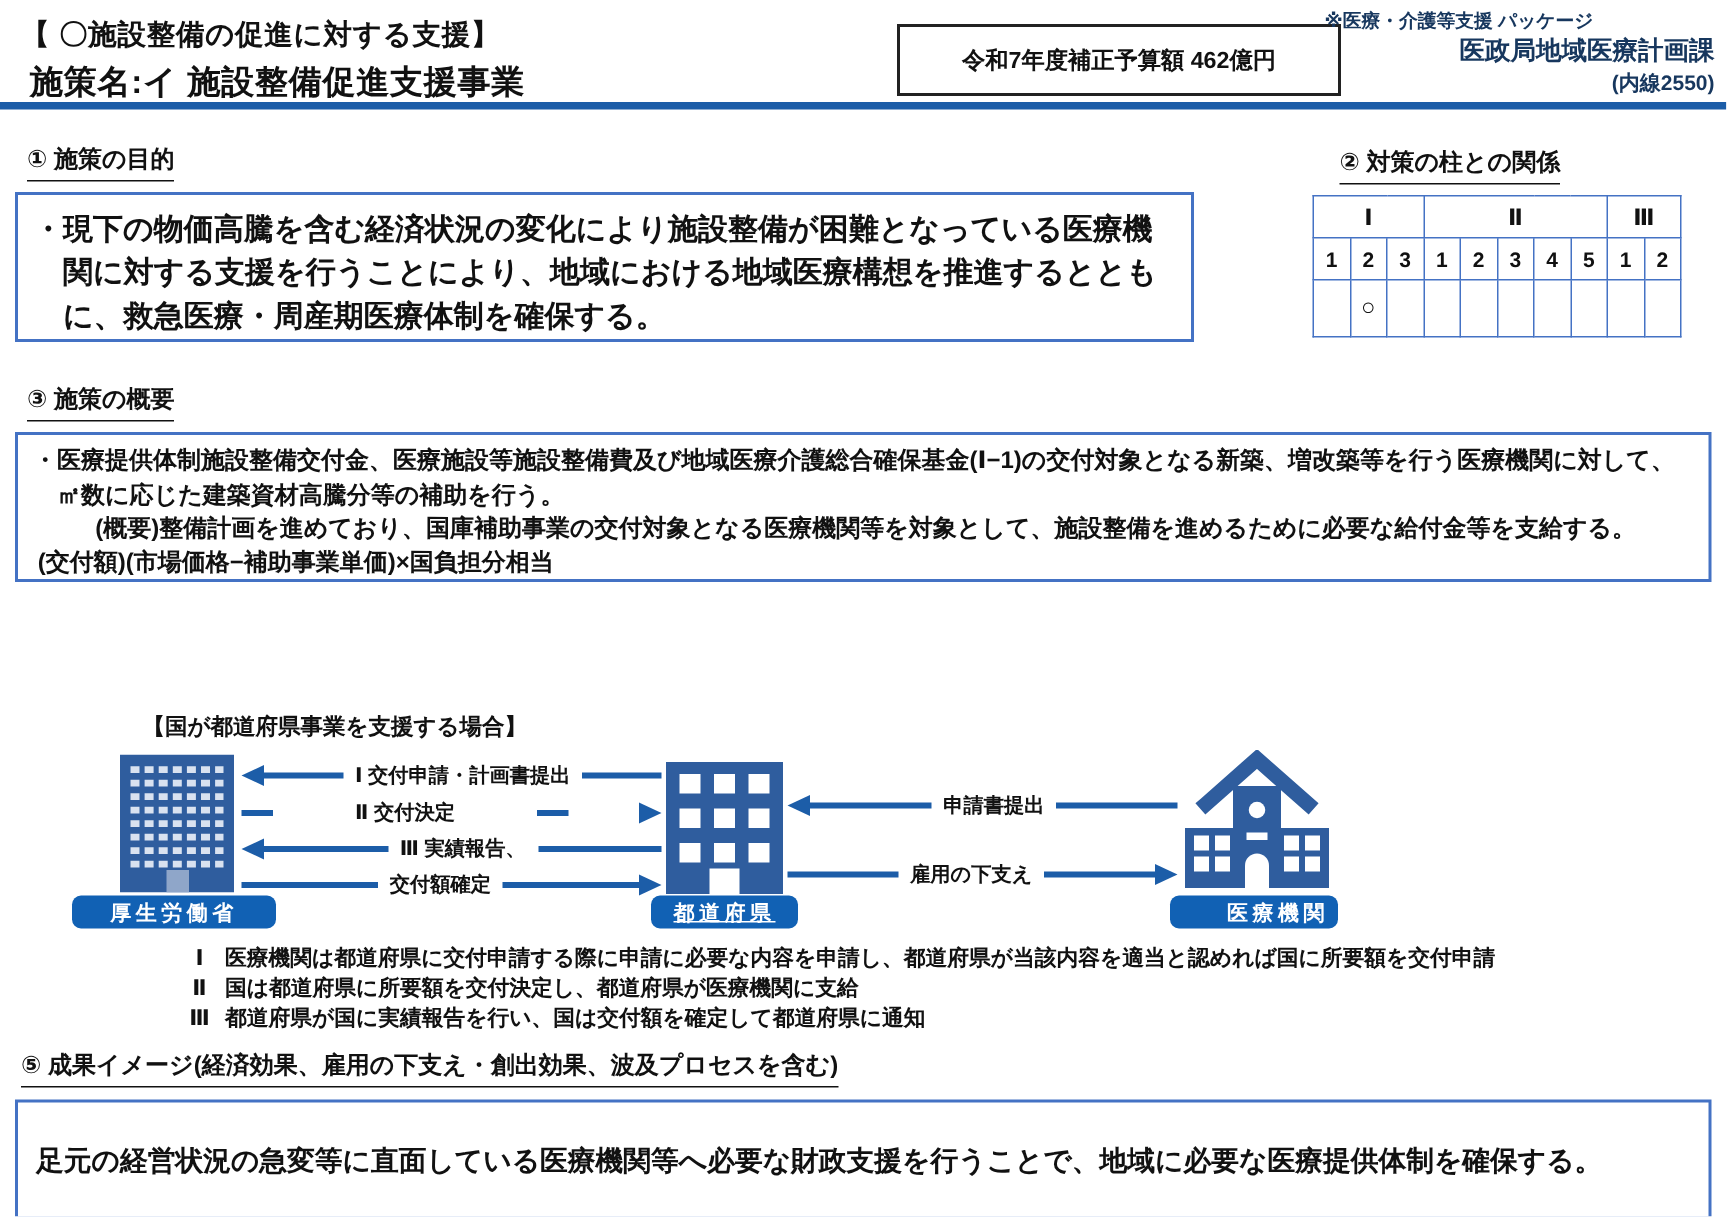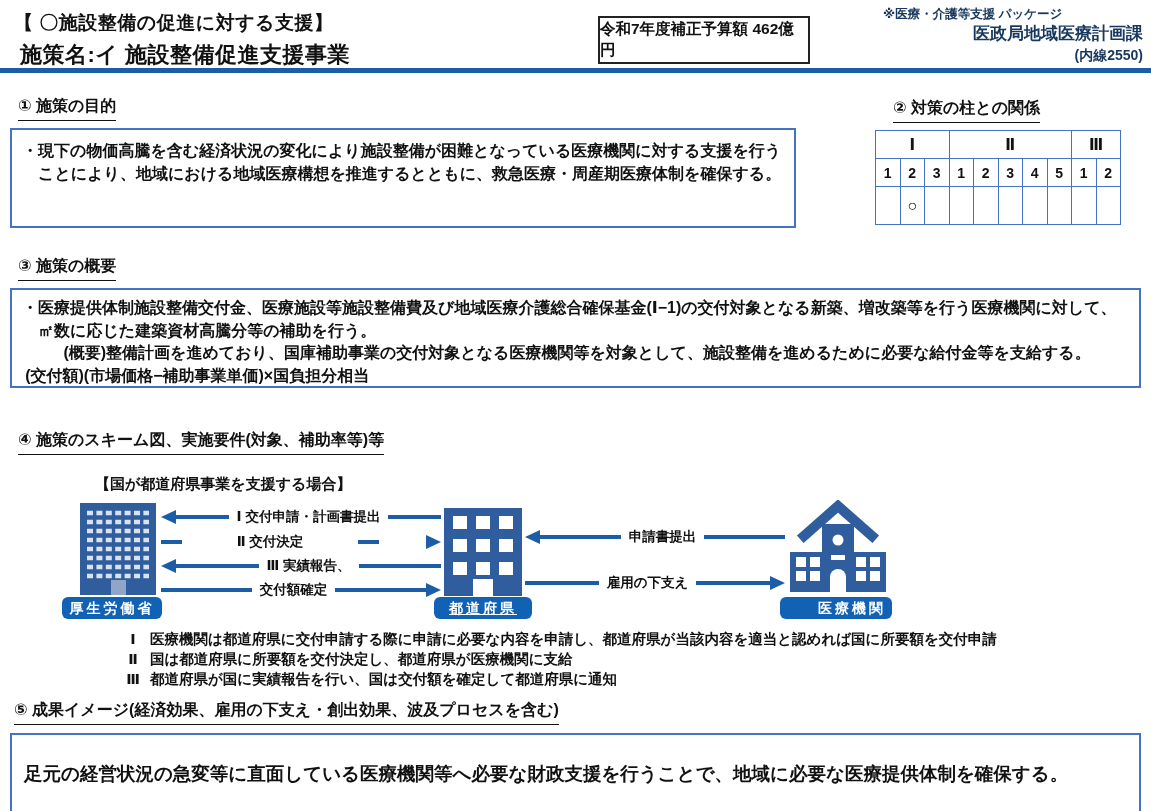--- a/index.html
+++ b/index.html
@@ -12,33 +12,33 @@
   }
   *{margin:0;padding:0;box-sizing:border-box;}
   html,body{background:#fff;}
   body{font-family:"Liberation Sans","DejaVu Sans",sans-serif;color:#111;}
   #page{position:relative;width:1151px;height:811px;background:#fff;overflow:hidden;}
 
   .cat-title{position:absolute;left:14px;top:10px;font-size:19px;font-weight:bold;letter-spacing:.5px;}
   .policy-name{position:absolute;left:20px;top:40px;font-size:22px;font-weight:bold;letter-spacing:.5px;}
   .top-rule{position:absolute;left:0;top:68px;width:1151px;height:5px;background:var(--rule);}
 
-  .budget-box{position:absolute;left:598px;top:16px;width:212px;height:48px;border:2px solid #222;
+  .budget-box{position:absolute;left:598px;top:16px;width:296px;height:48px;border:2px solid #222;
     display:flex;align-items:center;justify-content:center;font-size:15.5px;font-weight:bold;}
 
   .hdr-right{position:absolute;right:8px;top:6px;width:260px;text-align:right;color:var(--navy);line-height:1.35;}
   .hdr-right .pkg{font-size:12.5px;font-weight:bold;text-align:left;}
   .hdr-right .dept{font-size:17px;font-weight:bold;}
   .hdr-right .ext{font-size:14px;font-weight:bold;}
 
   .sec-head{position:absolute;font-size:16px;font-weight:bold;}
   .sec-head > span{display:inline-block;border-bottom:1.5px solid #111;padding-bottom:3px;}
 
   .blue-box{position:absolute;border:2px solid var(--border);background:#fff;}
-  .box1{left:10px;top:128px;width:786px;height:100px;padding:9px 10px;font-size:16px;font-weight:bold;line-height:1.45;}
+  .box1{left:10px;top:128px;width:786px;height:100px;padding:9px 10px;font-size:20px;font-weight:bold;line-height:1.45;}
   .hang{padding-left:1em;text-indent:-1em;}
 
   
   .pillar-table{position:absolute;left:875px;top:130px;border-collapse:collapse;}
   .pillar-table td{border:1.5px solid var(--border);width:24.5px;text-align:center;
     font-size:14px;font-weight:bold;padding:0;}
   .pillar-table tr.r-group td{height:28px;font-size:15px;}
   .pillar-table tr.r-num td{height:28px;}
   .pillar-table tr.r-mark td{height:38px;font-size:16px;}
 
@@ -129,40 +129,37 @@
 
   <div class="sec-head" style="left:18px;top:256px;">
     <span>③ 施策の概要</span>
   </div>
   <div class="blue-box box3">
     <div class="hang">・医療提供体制施設整備交付金、医療施設等施設整備費及び地域医療介護総合確保基金(Ⅰ−1)の交付対象となる新築、増改築等を行う医療機関に対して、㎡数に応じた建築資材高騰分等の補助を行う。</div>
     <div class="p-gaiyo">(概要)整備計画を進めており、国庫補助事業の交付対象となる医療機関等を対象として、施設整備を進めるために必要な給付金等を支給する。</div>
     <div class="p-kofu">(交付額)(市場価格−補助事業単価)×国負担分相当</div>
   </div>
 
-  <div class="sec-head" style="left:18px;top:430px;">
-    <span>④ 施策のスキーム図、実施要件(対象、補助率等)等</span>
-  </div>
   <div class="sub-head">【国が都道府県事業を支援する場合】</div>
 
   <div class="bldg" style="left:78px;top:503px;width:80px;height:92px;">
     <svg width="80" height="92" viewBox="0 0 80 92">
       <rect x="2" y="0" width="76" height="92" fill="#2f5d9e"></rect>
       <line x1="9" y1="10" x2="71" y2="10" stroke="#d9e2f0" stroke-width="4.5" stroke-dasharray="6 3.4"></line>
       <line x1="9" y1="19" x2="71" y2="19" stroke="#d9e2f0" stroke-width="4.5" stroke-dasharray="6 3.4"></line>
       <line x1="9" y1="28" x2="71" y2="28" stroke="#d9e2f0" stroke-width="4.5" stroke-dasharray="6 3.4"></line>
       <line x1="9" y1="37" x2="71" y2="37" stroke="#d9e2f0" stroke-width="4.5" stroke-dasharray="6 3.4"></line>
       <line x1="9" y1="46" x2="71" y2="46" stroke="#d9e2f0" stroke-width="4.5" stroke-dasharray="6 3.4"></line>
       <line x1="9" y1="55" x2="71" y2="55" stroke="#d9e2f0" stroke-width="4.5" stroke-dasharray="6 3.4"></line>
       <line x1="9" y1="64" x2="71" y2="64" stroke="#d9e2f0" stroke-width="4.5" stroke-dasharray="6 3.4"></line>
       <line x1="9" y1="73" x2="71" y2="73" stroke="#d9e2f0" stroke-width="4.5" stroke-dasharray="6 3.4"></line>
       <rect x="33" y="77" width="15" height="15" fill="#8fa6c9"></rect>
     </svg>
   </div>
-  <div class="badge" style="left:62px;top:597px;width:100px;">厚生労働省</div>
+  <div class="badge" style="left:48px;top:597px;width:136px;">厚生労働省</div>
 
   <div class="bldg" style="left:444px;top:508px;width:78px;height:88px;">
     <svg width="78" height="88" viewBox="0 0 78 88">
       <rect x="0" y="0" width="78" height="88" fill="#2f5d9e"></rect>
       <rect x="9" y="8" width="14" height="13" fill="#fff"></rect>
       <rect x="32" y="8" width="14" height="13" fill="#fff"></rect>
       <rect x="55" y="8" width="14" height="13" fill="#fff"></rect>
       <rect x="9" y="31" width="14" height="13" fill="#fff"></rect>
       <rect x="32" y="31" width="14" height="13" fill="#fff"></rect>
       <rect x="55" y="31" width="14" height="13" fill="#fff"></rect>

